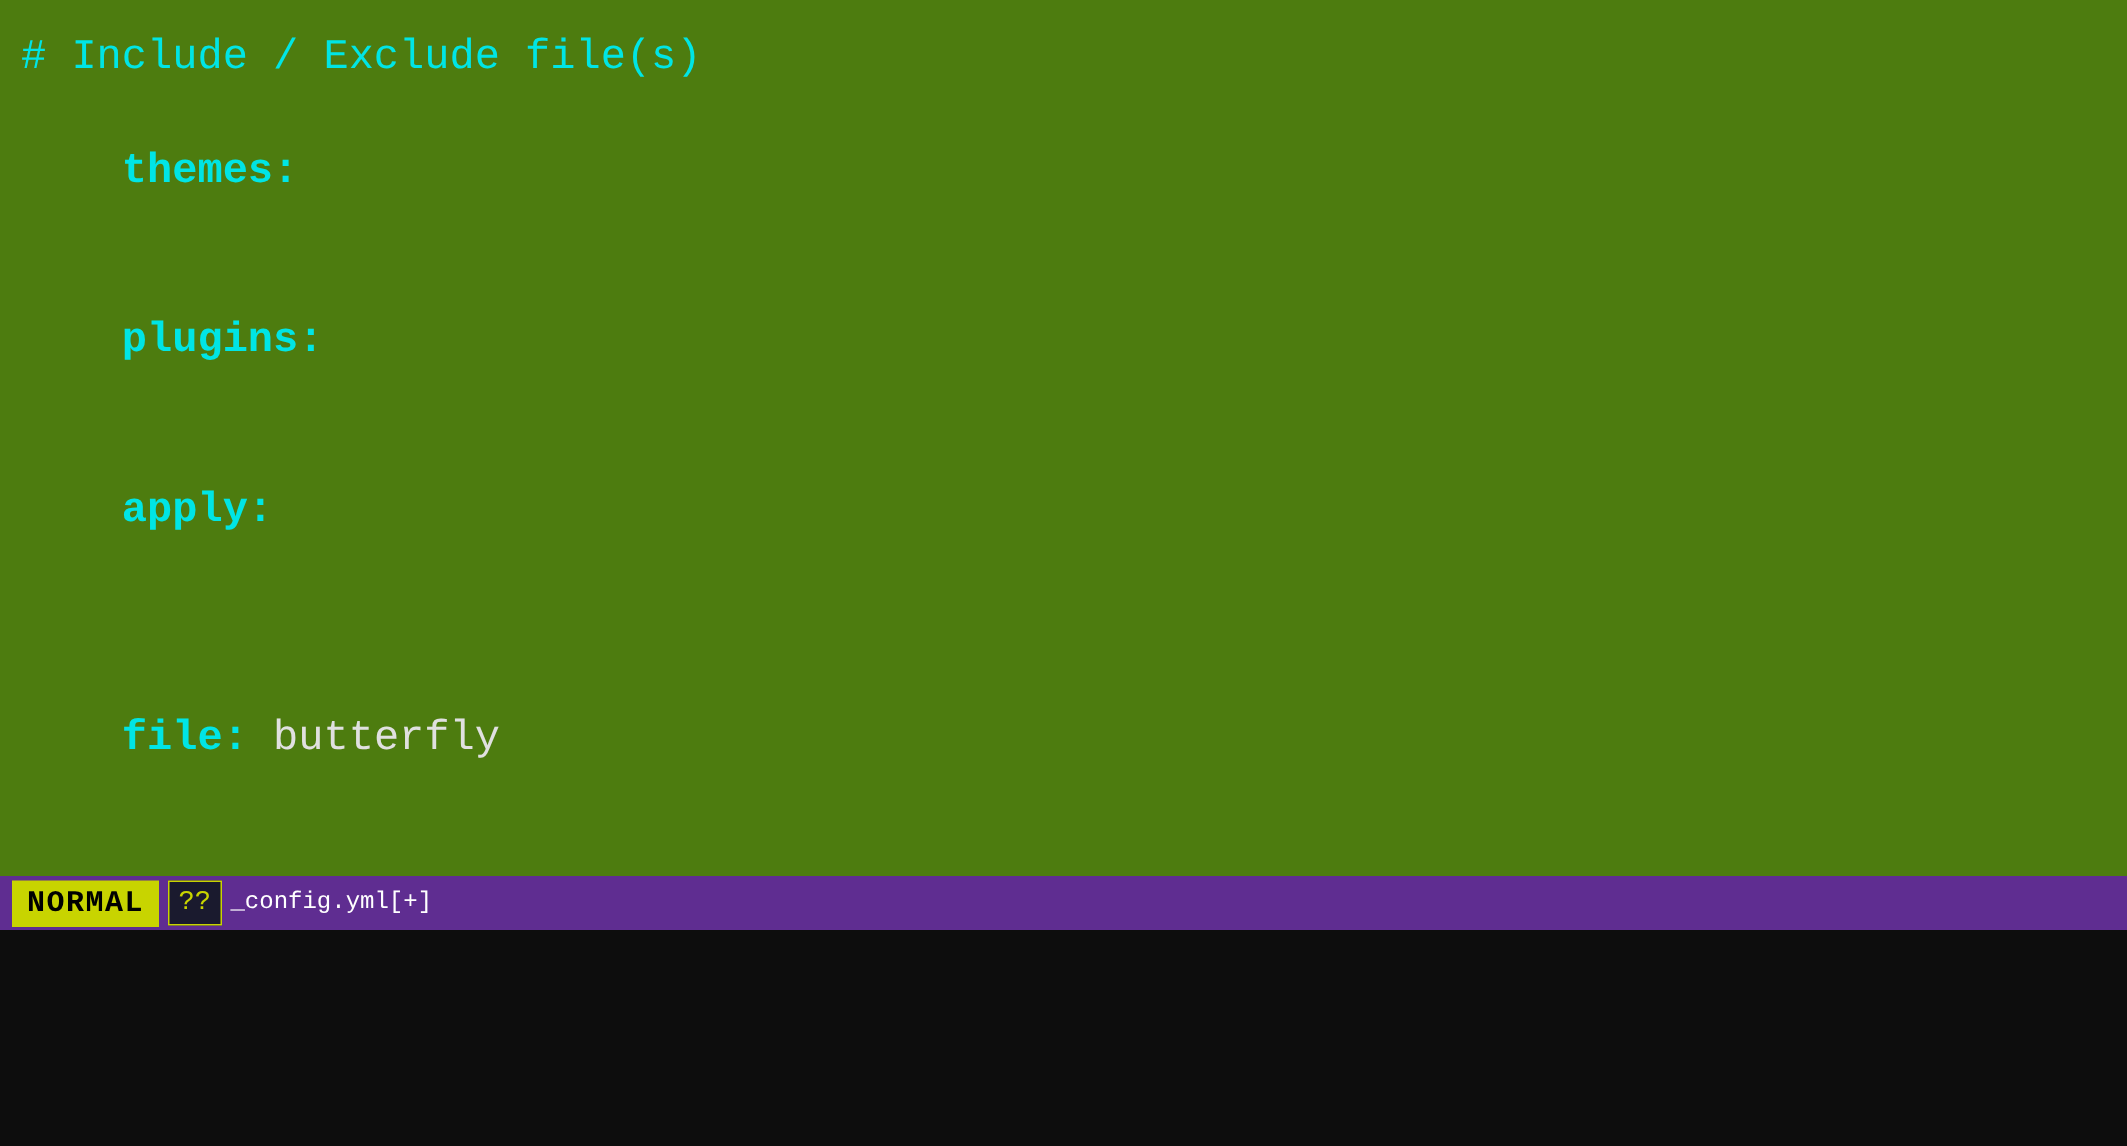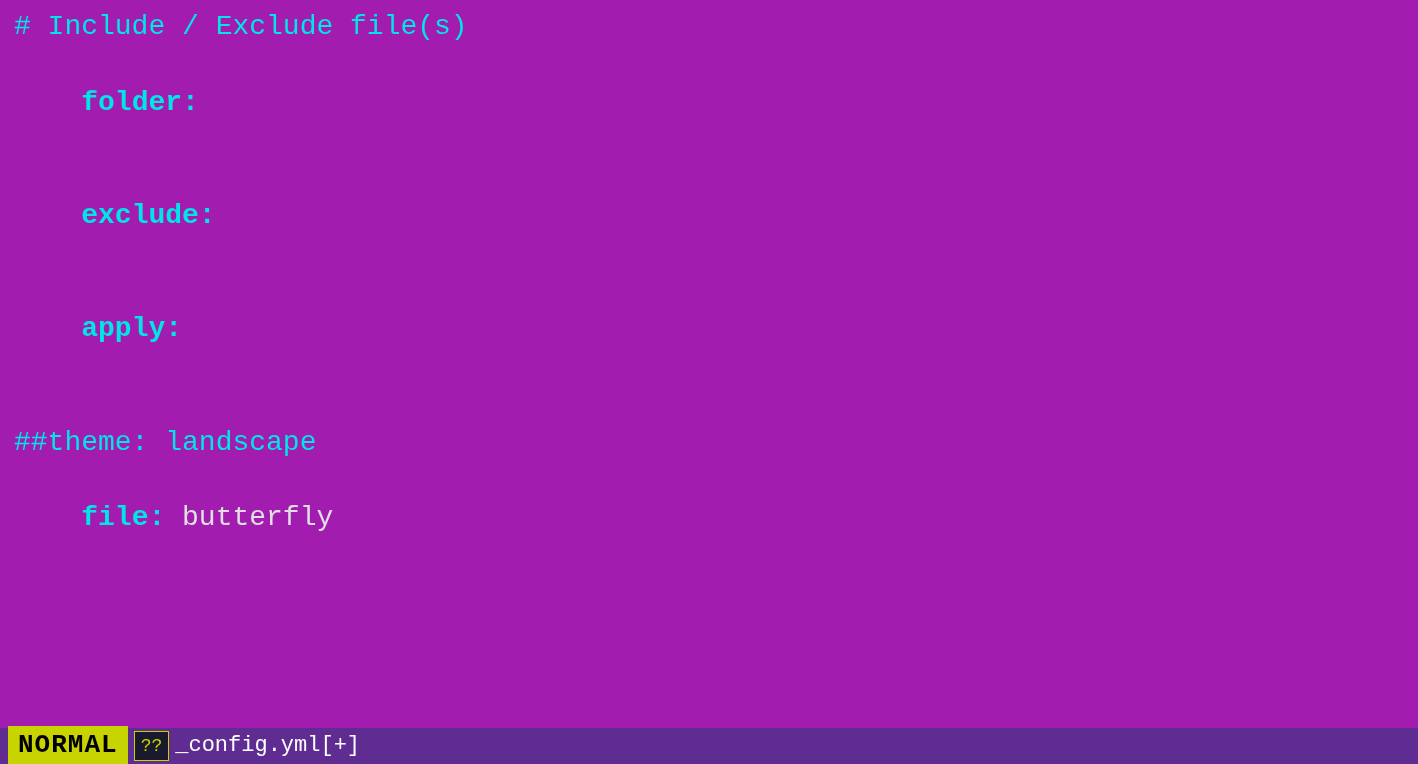--- a/index.html
+++ b/index.html
@@ -13,23 +13,23 @@
       height: 764px;
       background-color: #0d0d0d;
       font-family: 'Courier New', Courier, monospace;
       font-size: 28px;
       line-height: 1.35;
       overflow: hidden;
     }
 
     .editor-area {
       width: 100%;
-      height: 728px;
-      background-color: #a21caf;
-      padding: 8px 14px;
+      height: 584px;
+      background-color: #4d7c0f;
+      padding: 20px 14px;
       overflow: hidden;
     }
 
     .line {
       display: block;
       white-space: pre;
     }
 
     .comment {
       color: #00e5e5;
@@ -56,69 +56,68 @@
       display: flex;
       align-items: center;
       padding: 0 8px;
       gap: 0;
     }
 
     .status-normal {
       background-color: #c8d400;
       color: #000000;
       font-family: 'Courier New', Courier, monospace;
-      font-size: 26px;
+      font-size: 20px;
       font-weight: bold;
       padding: 2px 10px;
       letter-spacing: 1px;
     }
 
     .status-icon-box {
       background-color: #1a1a2e;
       color: #c8d400;
       font-family: 'Courier New', Courier, monospace;
       font-size: 18px;
       padding: 2px 6px;
       margin-left: 6px;
       border: 1px solid #c8d400;
     }
 
     .status-filename {
       color: #ffffff;
       font-family: 'Courier New', Courier, monospace;
-      font-size: 22px;
+      font-size: 16px;
       margin-left: 6px;
     }
   </style>
 </head>
 <body>
 
 <div class="editor-area">
 
   <span class="line comment"># Include / Exclude file(s)</span>
 
 
   <span class="line">
-    <span class="key">folder:</span>
+    <span class="key">themes:</span>
   </span>
 
   <span class="line">
-    <span class="key">exclude:</span>
+    <span class="key">plugins:</span>
   </span>
 
   <span class="line">
     <span class="key">apply:</span>
   </span>
 
   <span class="empty-line"></span>
 
 
 
 
-  <span class="line comment">##theme: landscape</span>
 
   <span class="line">
     <span class="key">file</span><span class="key">:</span><span class="value"> butterfly</span>
   </span>
 
 </div>
 
 <div class="status-bar">
   <span class="status-normal">NORMAL</span>
   <span class="status-icon-box">??</span>

